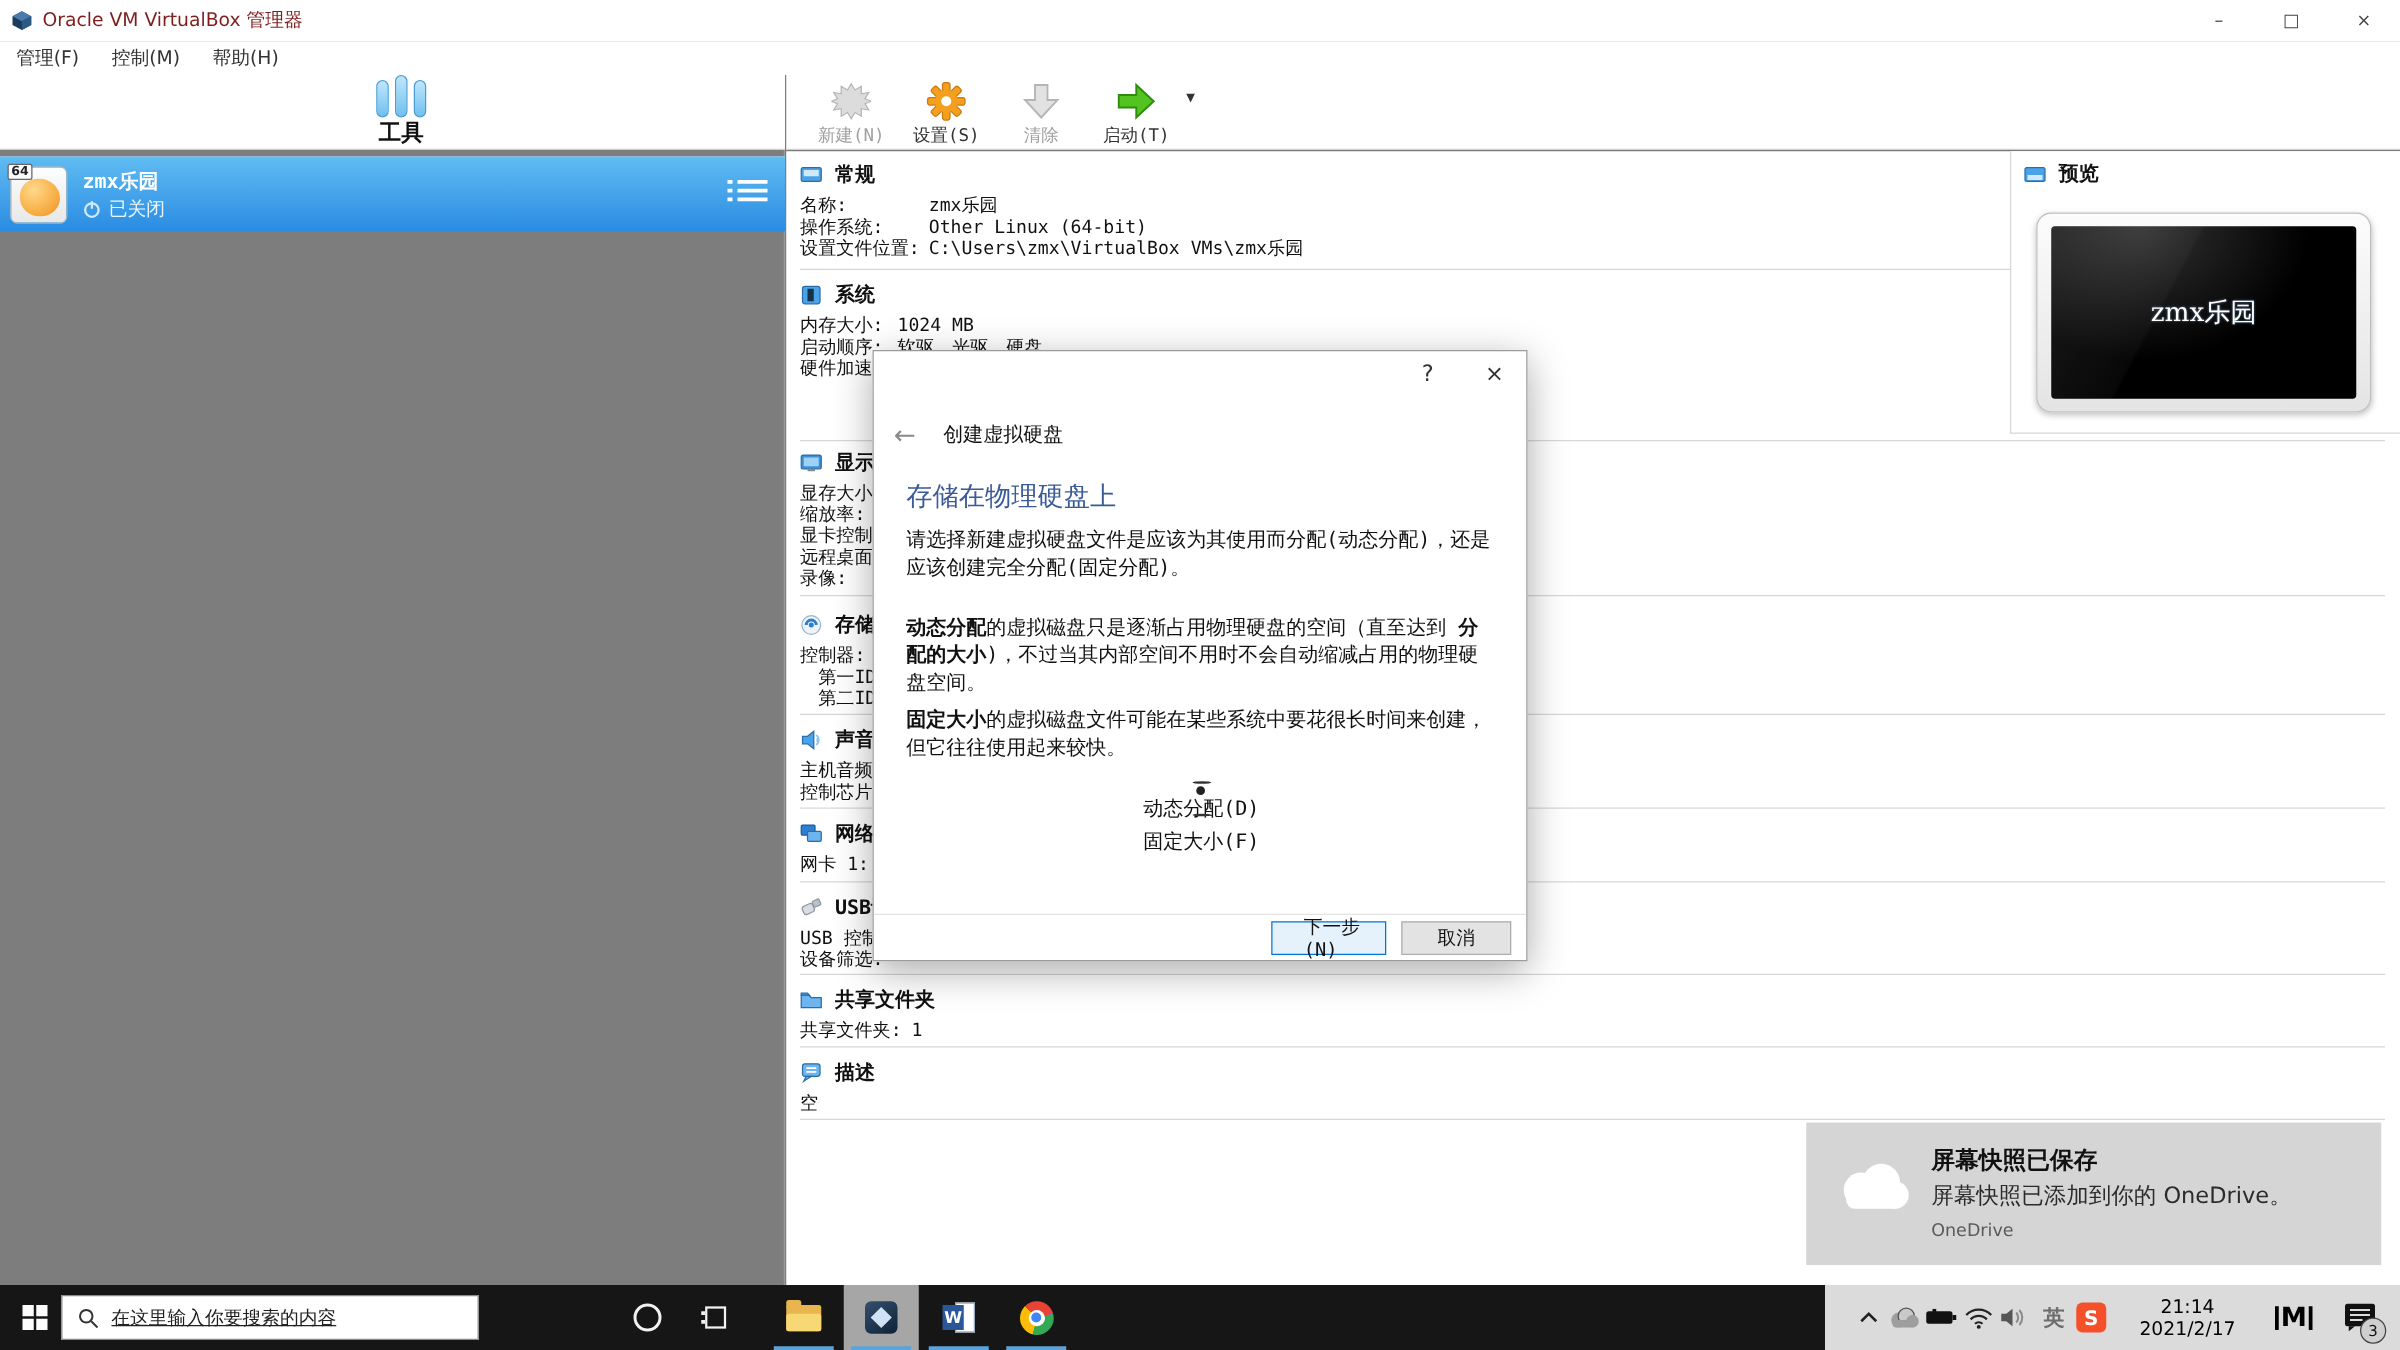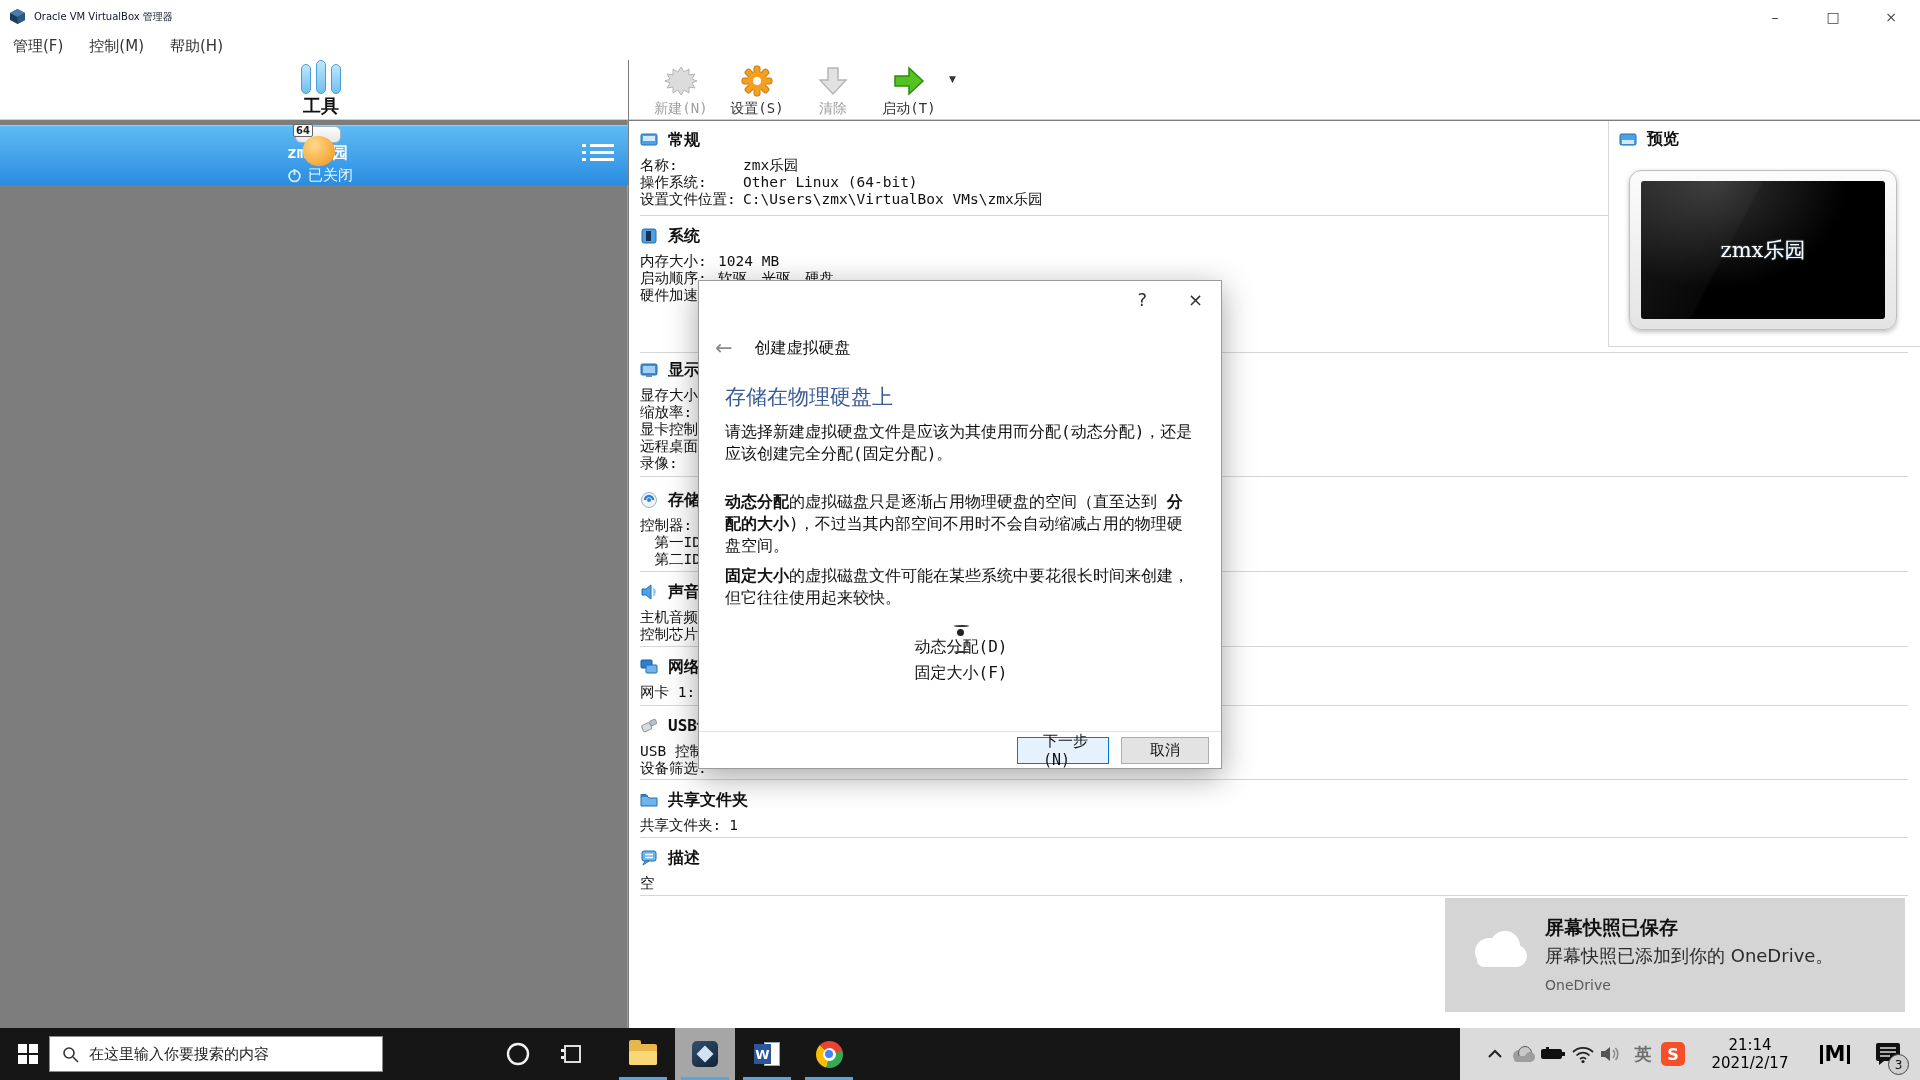--- a/index.html
+++ b/index.html
@@ -4,41 +4,41 @@
 <style>
   * { margin:0; padding:0; box-sizing:border-box; }
   html,body { width:1920px; height:1080px; }
   body { position:relative; overflow:hidden; background:#7d7d7d;
          font-family:"DejaVu Sans",sans-serif; color:#222; }
 
   
   .titlebar { position:absolute; left:0; top:0; width:1920px; height:33px; background:#fff;
               display:flex; align-items:center; }
   .tb-logo { width:17px; height:17px; margin-left:9px; }
-  .tb-title { font-size:10px; color:#0f172a; margin-left:8px; }
+  .tb-title { font-size:15px; color:#7f1d1d; margin-left:8px; }
   .win-btns { position:absolute; right:0; top:0; height:33px; display:flex; }
   .win-btn { width:58px; height:33px; display:flex; align-items:center; justify-content:center;
              font-size:14px; color:#444; cursor:default; }
   .menubar { position:absolute; left:0; top:33px; width:1920px; height:27px; background:#fff;
              display:flex; align-items:center; font-size:15px; color:#333; }
   .menu-item { padding:0 13px; height:27px; display:flex; align-items:center; }
 
   
   .sidebar { position:absolute; left:0; top:60px; width:628px; height:968px; background:#7d7d7d;
              border-right:1px solid #9a9a9a; }
   .tools-row { position:absolute; left:0; top:0; width:628px; height:60px; background:#fff;
                border-bottom:1px solid #cfcfcf; display:flex; align-items:center;flex-direction:column; }
   .tools-icon { display:flex; gap:5px; margin-left:14px; align-items:flex-end; }
   .tools-icon i { display:block; width:10px; border-radius:5px; background:linear-gradient(#bfe6fb,#6fc0f0);
                   border:1px solid #4b9ed2; }
   .tools-label { font-size:18px; font-weight:bold; color:#111; margin-left:14px;
                  font-family:"DejaVu Sans Mono",monospace; }
   .vm-item { position:absolute; left:0; top:65px; width:628px; height:60px;
              background:linear-gradient(#5fbbf2,#2a8ce2); border-top:1px solid #8dd2f8;
-             display:flex; align-items:center;flex-direction:column; }
+             display:flex; align-items:center; }
   .vm-icon { position:relative; width:46px; height:46px; margin-left:8px; border-radius:6px;
              background:linear-gradient(#fdfdfd,#e8e8e8); border:1px solid #9db7c8; }
   .vm-blob { position:absolute; left:7px; top:9px; width:32px; height:30px; border-radius:46% 54% 50% 50%;
              background:radial-gradient(circle at 35% 30%,#ffd98a,#f6a83b 70%,#d8862a); }
   .vm-64 { position:absolute; left:-3px; top:-3px; background:#fafafa; border:1px solid #666;
            font-size:10px; font-weight:bold; padding:0 2px; color:#222; border-radius:2px; }
   .vm-text { margin-left:12px; color:#fff; font-family:"DejaVu Sans Mono",monospace; }
   .vm-name { font-size:16px; font-weight:bold; }
   .vm-state { display:flex; align-items:center; gap:6px; font-size:15px; color:#eaf6ff; margin-top:2px; }
   .vm-menu { position:absolute; right:14px; top:14px; }
@@ -118,21 +118,21 @@
   .toast-body { font-size:18px; color:#2b2b2b; margin-top:3px; }
   .toast-src { font-size:14px; color:#5a5a5a; margin-top:9px; }
 
   
   .taskbar { position:absolute; left:0; top:1028px; width:1920px; height:52px; background:#161616; z-index:20; }
   .tb-light { position:absolute; left:1460px; top:0; width:460px; height:52px; background:#dbdbdb; }
   .start { position:absolute; left:8px; top:0; width:40px; height:52px; display:flex; align-items:center; justify-content:center; }
   .start-grid { display:grid; grid-template-columns:9px 9px; grid-template-rows:9px 9px; gap:2px; }
   .start-grid i { background:#fdfdfd; }
   .searchbox { position:absolute; left:49px; top:8px; width:334px; height:36px; background:#fff;
-               border:1px solid #8a8a8a; display:flex; align-items:center; }
+               border:1px solid #8a8a8a; display:flex; align-items:center;text-decoration:underline; }
   .searchbox input { border:0; outline:0; flex:1; font-size:15px; color:#111; background:transparent;
                      font-family:"DejaVu Sans",sans-serif; }
   .searchbox input::placeholder { color:#1f1f1f; opacity:1; }
   .searchbox .mag { margin:0 10px 0 12px; }
   .tb-ico { position:absolute; top:0; width:48px; height:52px; display:flex; align-items:center; justify-content:center; }
   .app-slot { position:absolute; top:0; width:60px; height:52px; display:flex; align-items:center; justify-content:center; }
   .app-slot.active { background:rgba(255,255,255,.62); }
   .app-slot .underline { position:absolute; left:6px; right:6px; bottom:0; height:3px; background:#5ba3d9; }
   .folder { position:relative; width:28px; height:21px; }
   .folder .back { position:absolute; inset:0; background:#e8b64c; border-radius:2px; }

